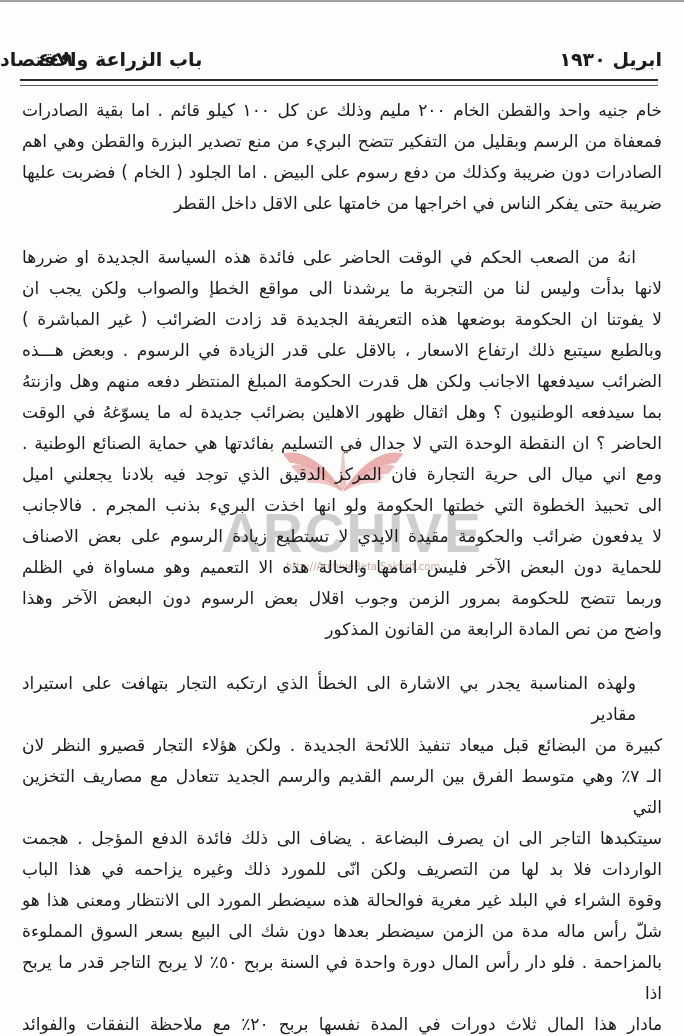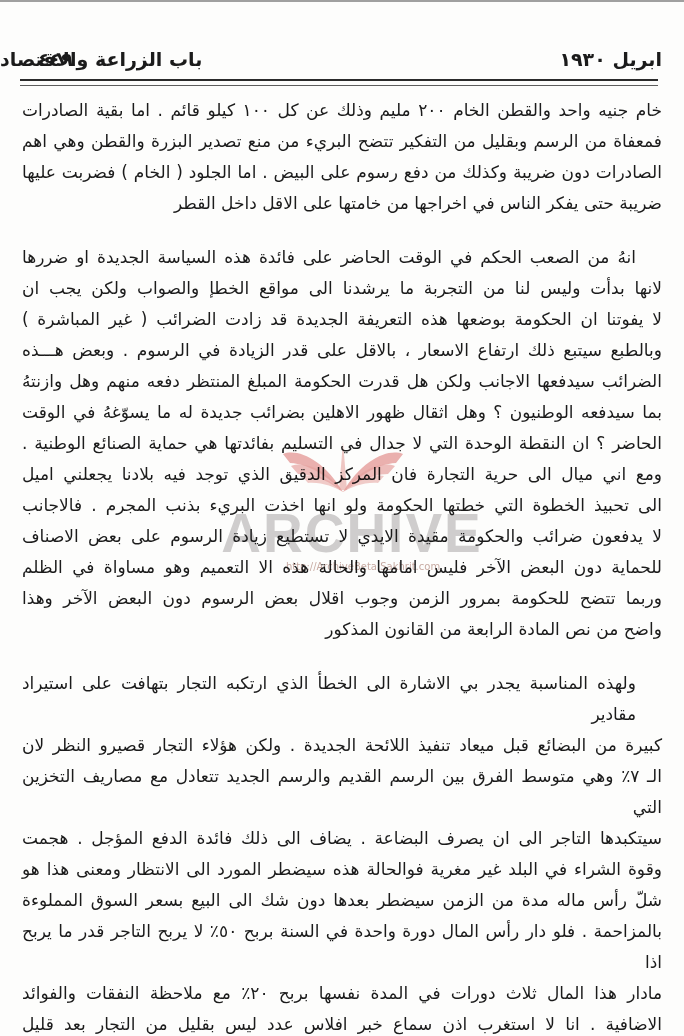--- a/index.html
+++ b/index.html
@@ -124,20 +124,21 @@
         <div class="tline">لا يدفعون ضرائب والحكومة مقيدة الايدي لا تستطيع زيادة الرسوم على بعض الاصناف</div>
         <div class="tline">للحماية دون البعض الآخر فليس امامها والحالة هذه الا التعميم وهو مساواة في الظلم</div>
         <div class="tline">وربما تتضح للحكومة بمرور الزمن وجوب اقلال بعض الرسوم دون البعض الآخر وهذا</div>
         <div class="tline plast">واضح من نص المادة الرابعة من القانون المذكور</div>
       </div>
       <div class="para">
         <div class="tline pfirst">ولهذه المناسبة يجدر بي الاشارة الى الخطأ الذي ارتكبه التجار بتهافت على استيراد مقادير</div>
         <div class="tline">كبيرة من البضائع قبل ميعاد تنفيذ اللائحة الجديدة . ولكن هؤلاء التجار قصيرو النظر لان</div>
         <div class="tline">الـ ٧٪ وهي متوسط الفرق بين الرسم القديم والرسم الجديد تتعادل مع مصاريف التخزين التي</div>
         <div class="tline">سيتكبدها التاجر الى ان يصرف البضاعة . يضاف الى ذلك فائدة الدفع المؤجل . هجمت</div>
+        <div class="tline">الواردات فلا بد لها من التصريف ولكن انّى للمورد ذلك وغيره يزاحمه في هذا الباب</div>
         <div class="tline">وقوة الشراء في البلد غير مغرية فوالحالة هذه سيضطر المورد الى الانتظار ومعنى هذا هو</div>
         <div class="tline">شلّ رأس ماله مدة من الزمن سيضطر بعدها دون شك الى البيع بسعر السوق المملوءة</div>
         <div class="tline">بالمزاحمة . فلو دار رأس المال دورة واحدة في السنة بربح ٥٠٪ لا يربح التاجر قدر ما يربح اذا</div>
         <div class="tline">مادار هذا المال ثلاث دورات في المدة نفسها بربح ٢٠٪ مع ملاحظة النفقات والفوائد</div>
         <div class="tline">الاضافية . انا لا استغرب اذن سماع خبر افلاس عدد ليس بقليل من التجار بعد قليل</div>
       </div>
     </div>
 </div>
 
 </body></html>

